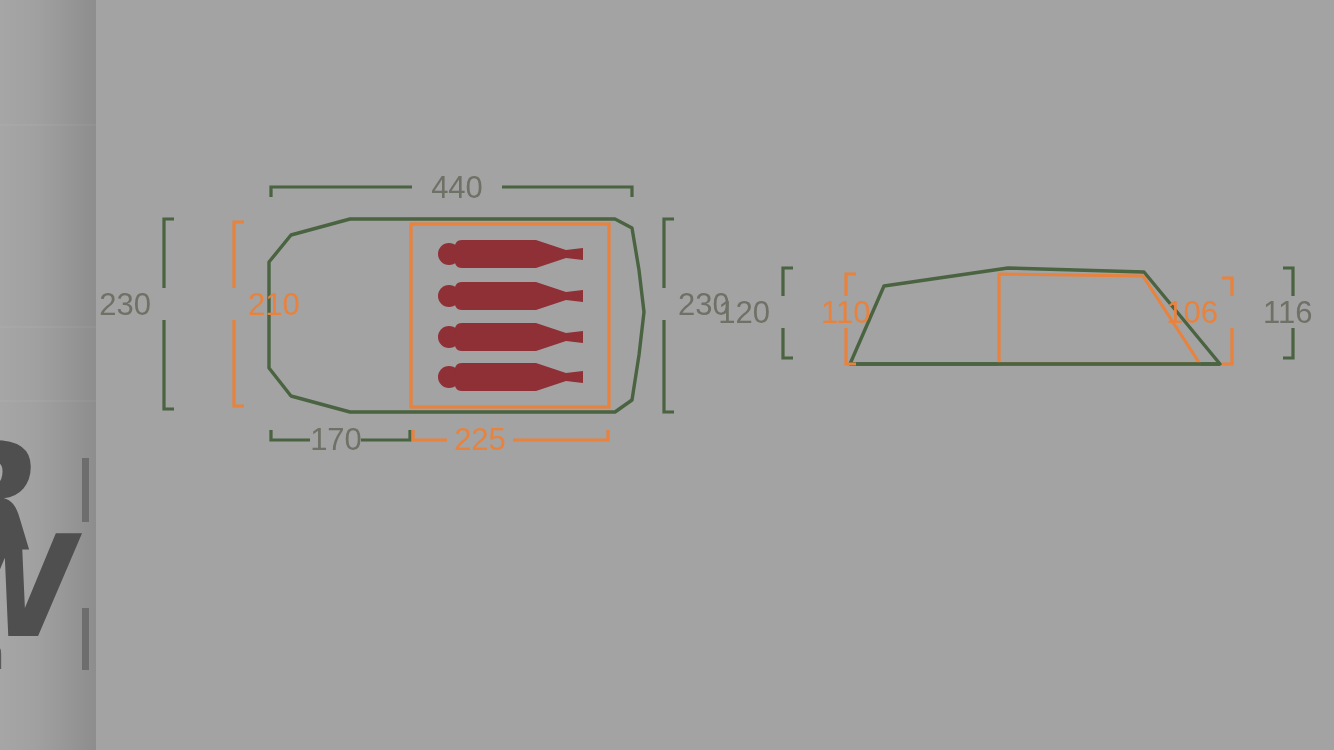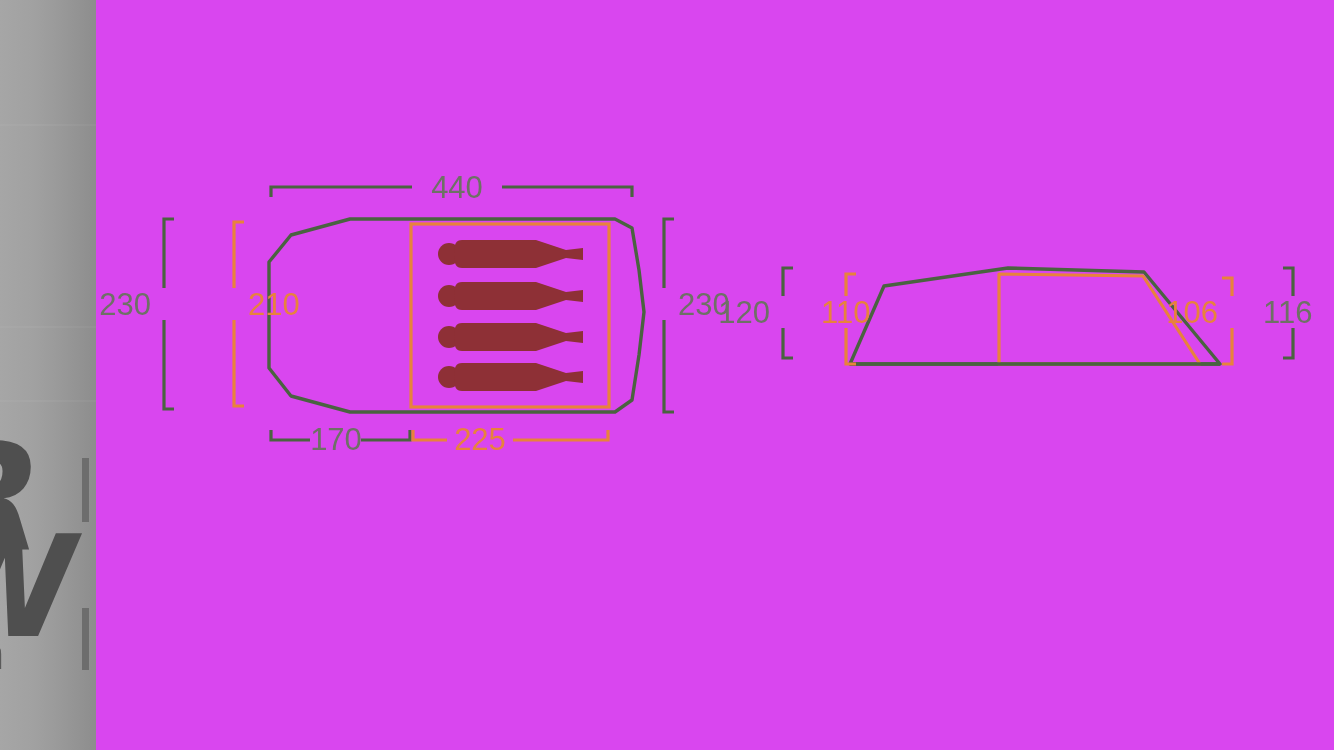--- a/index.html
+++ b/index.html
@@ -72,21 +72,21 @@
     background: #6d6d6d;
   }
   #logo-clip .bar-top { top: 18px; height: 64px; }
   #logo-clip .bar-bot { top: 168px; height: 64px; }
 
   
   #canvas {
     position: absolute;
     left: 96px; top: 0;
     width: 1238px; height: 750px;
-    background: #d946ef;
+    background: #a3a3a3;
   }
   #diagram-svg {
     position: absolute;
     left: 0; top: 0;
   }
 
   
   .dim-text {
     font-family: "Liberation Sans", sans-serif;
     font-size: 31px;

